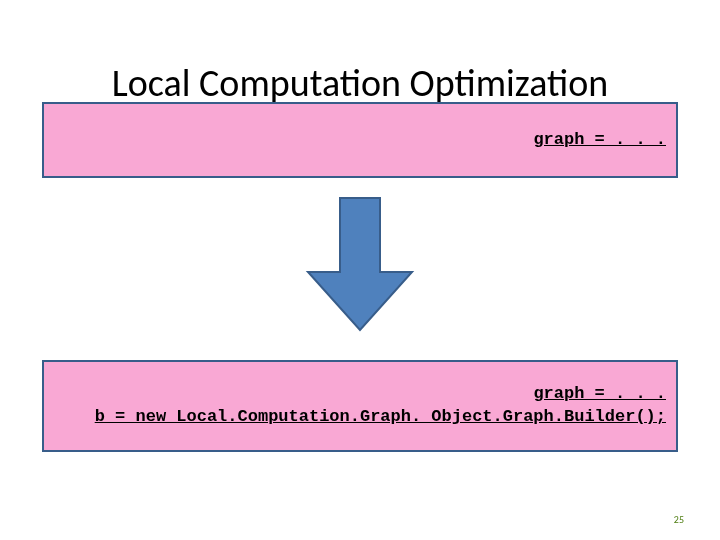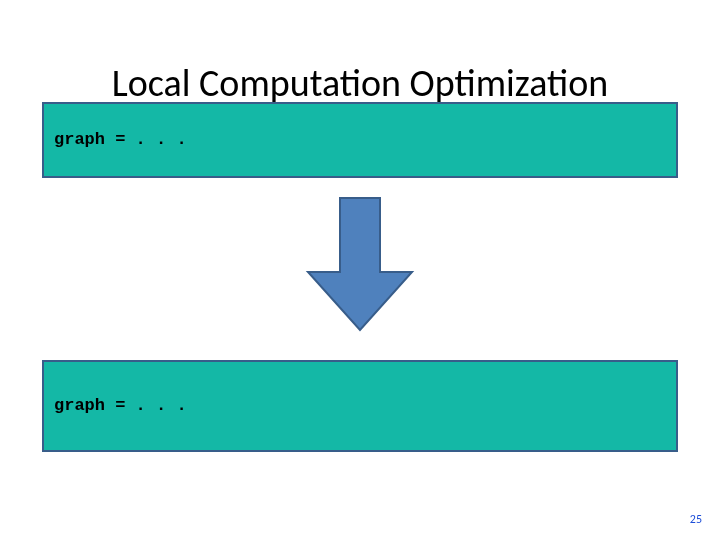--- a/index.html
+++ b/index.html
@@ -20,26 +20,27 @@
       right: 0;
       text-align: center;
       font-size: 38px;
       color: #000;
       font-weight: 400;
       margin-top: 42px;
     }
     .code-box {
       position: absolute;
       border: 2px solid #385d8a;
-      background: #14b8a6;
+      background: #f9a8d4;
       padding: 20px 10px;
       display: flex;
-      align-items: flex-start;
+      align-items: flex-end;
       justify-content: center;
       flex-direction: column;
+      text-decoration: underline;
     }
     .box1 {
       top: 102px;
       left: 42px;
       width: 636px;
       height: 76px;
     }
     .box2 {
       top: 360px;
       left: 42px;
@@ -59,38 +60,39 @@
     .arrow-container {
       position: absolute;
       top: 194px;
       left: 302px;
       width: 116px;
       height: 144px;
     }
     .page-number {
       position: absolute;
       bottom: 14px;
-      right: 18px;
-      font-size: 12px;
-      color: #1d4ed8;
+      right: 36px;
+      font-size: 10px;
+      color: #4d7c0f;
     }
   </style>
 </head>
 <body>
 
 <div class="title">Local Computation Optimization</div>
 
 <div class="code-box box1">
   <div class="code-line">graph = . . .</div>
 </div>
 
 <div class="arrow-container">
   <svg width="116" height="144" viewBox="0 0 116 144">
     <path d="M 38 4 L 78 4 L 78 78 L 110 78 L 58 136 L 6 78 L 38 78 Z" stroke-width="2" fill="#4f81bd"></path>
     <path d="M 38 4 L 78 4 L 78 78 L 110 78 L 58 136 L 6 78 L 38 78 Z" fill="none" stroke-width="2" stroke="#385d8a"></path>
   </svg>
 </div>
 
 <div class="code-box box2">
   <div class="code-line">graph = . . .</div>
+  <div class="code-line">b = new Local.Computation.Graph. Object.Graph.Builder();</div>
 </div>
 
 <div class="page-number">25</div>
 
 </body></html>

